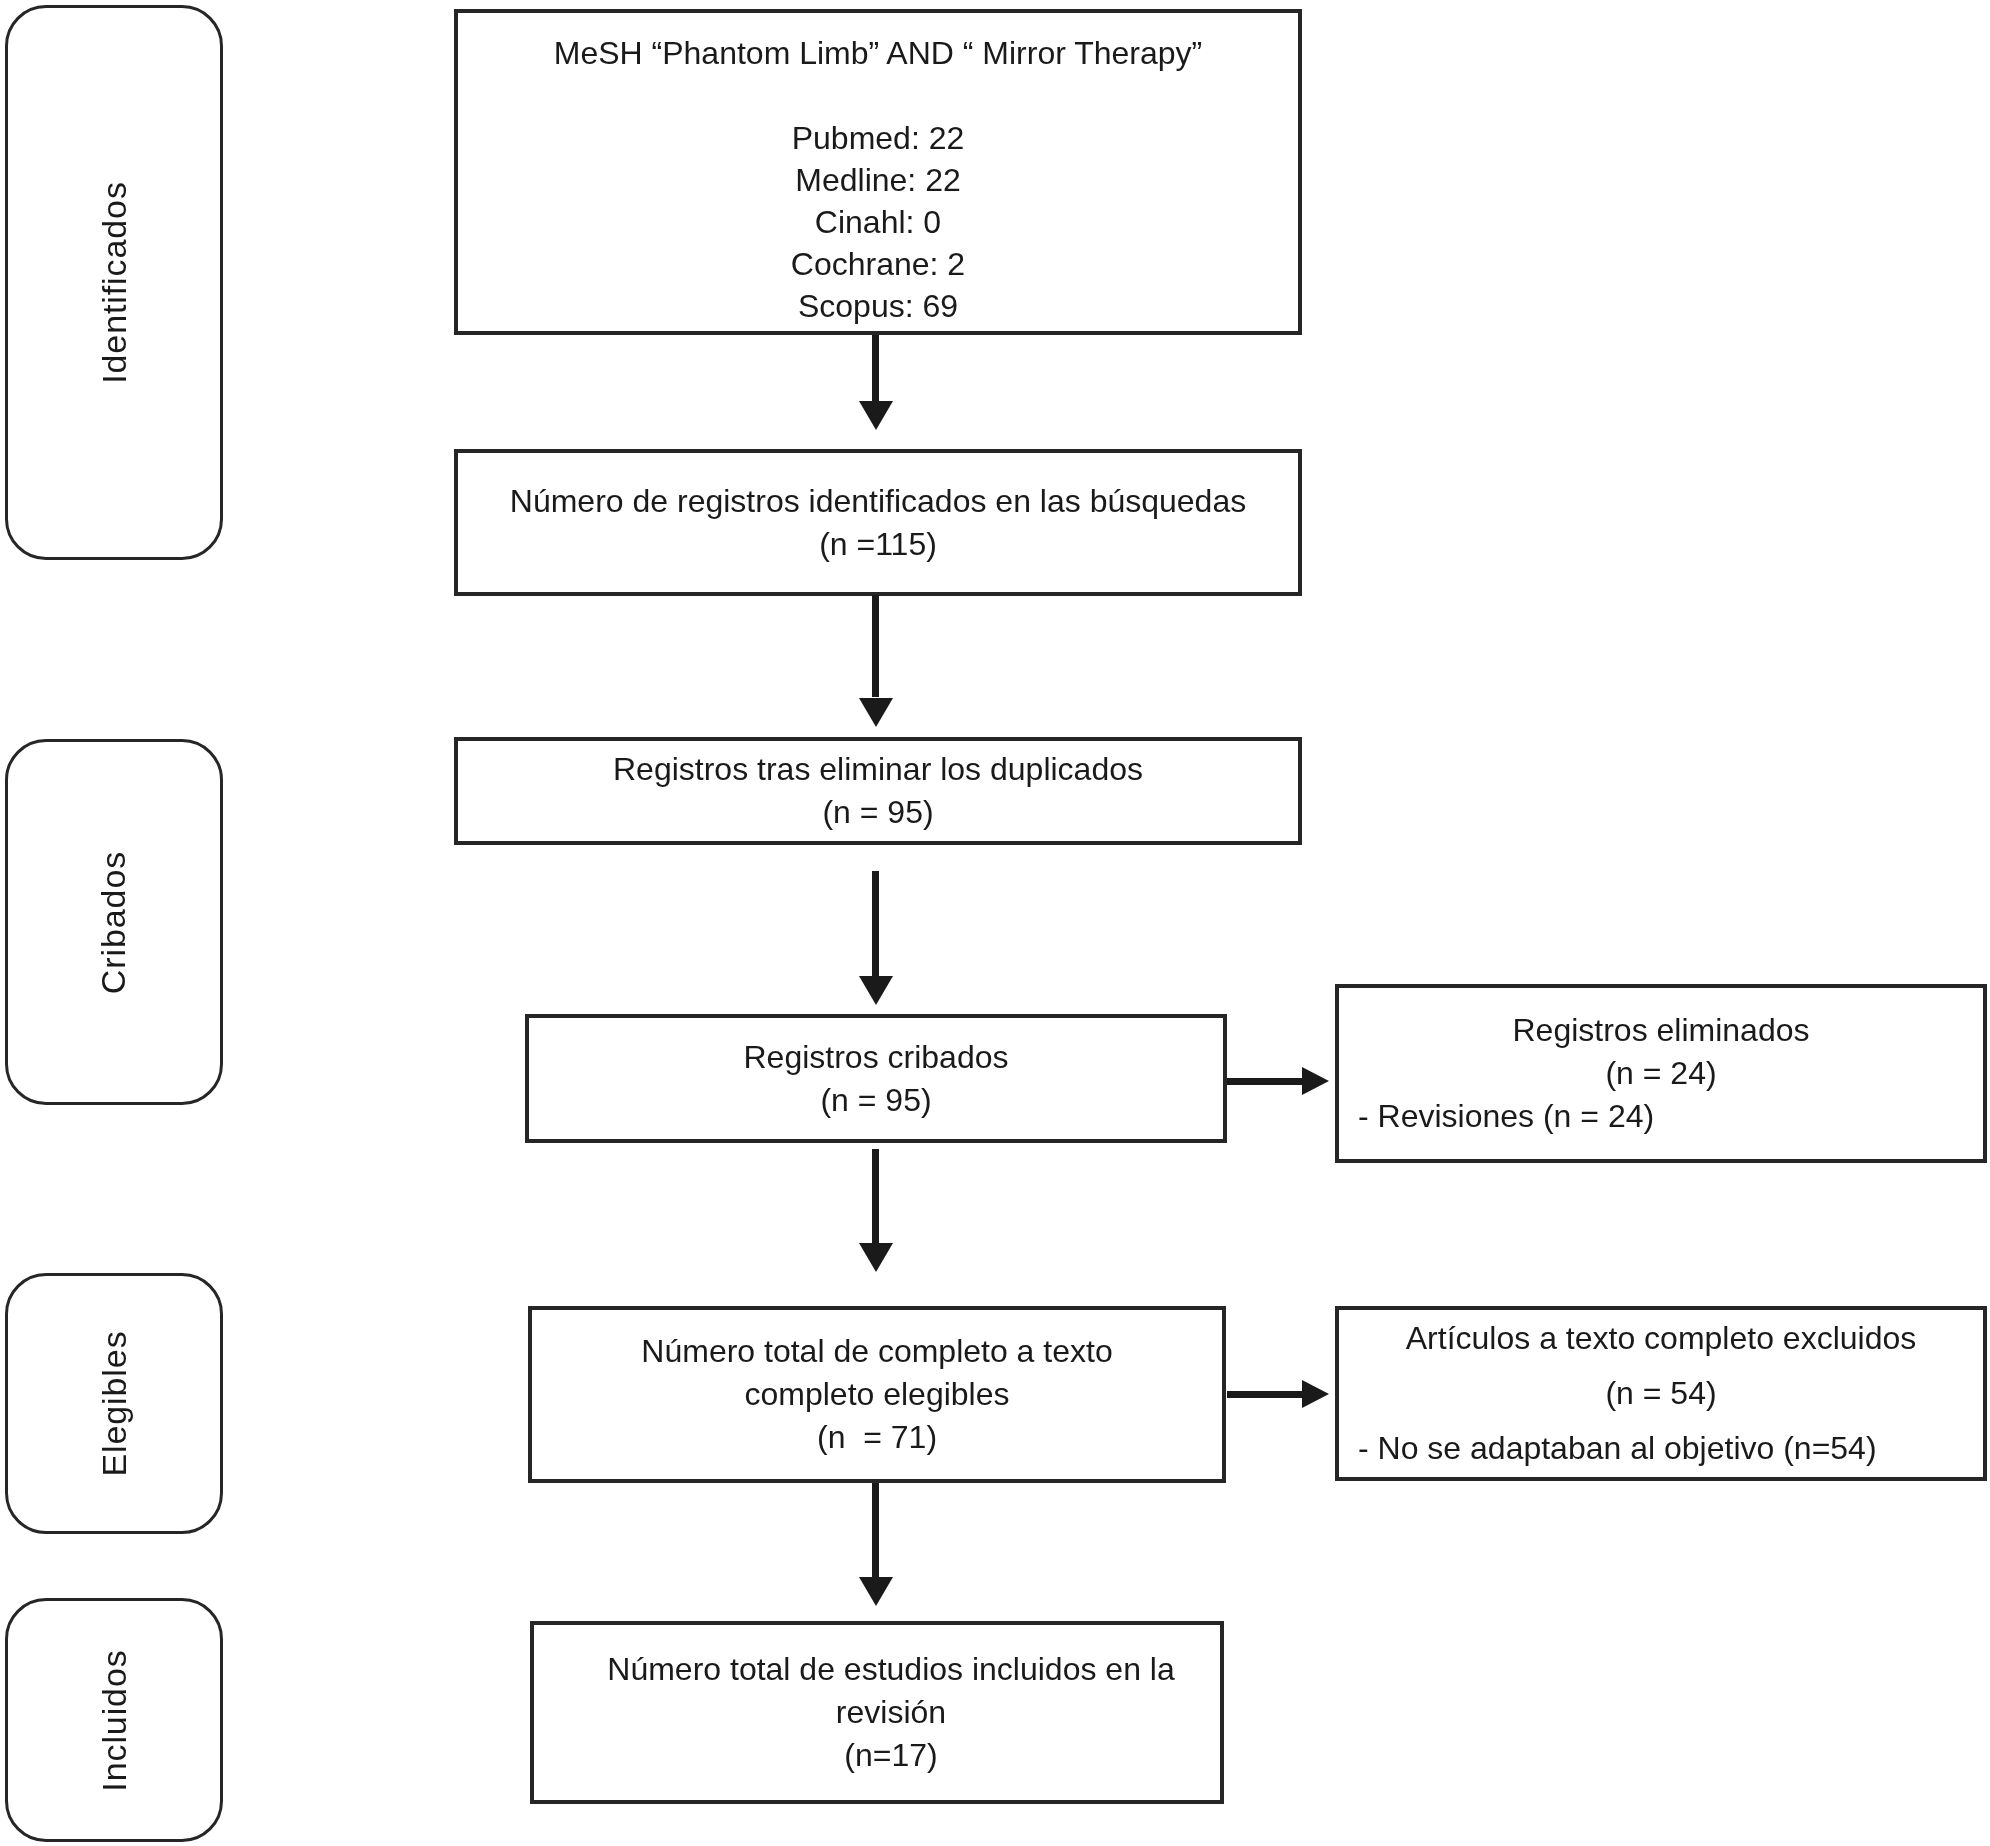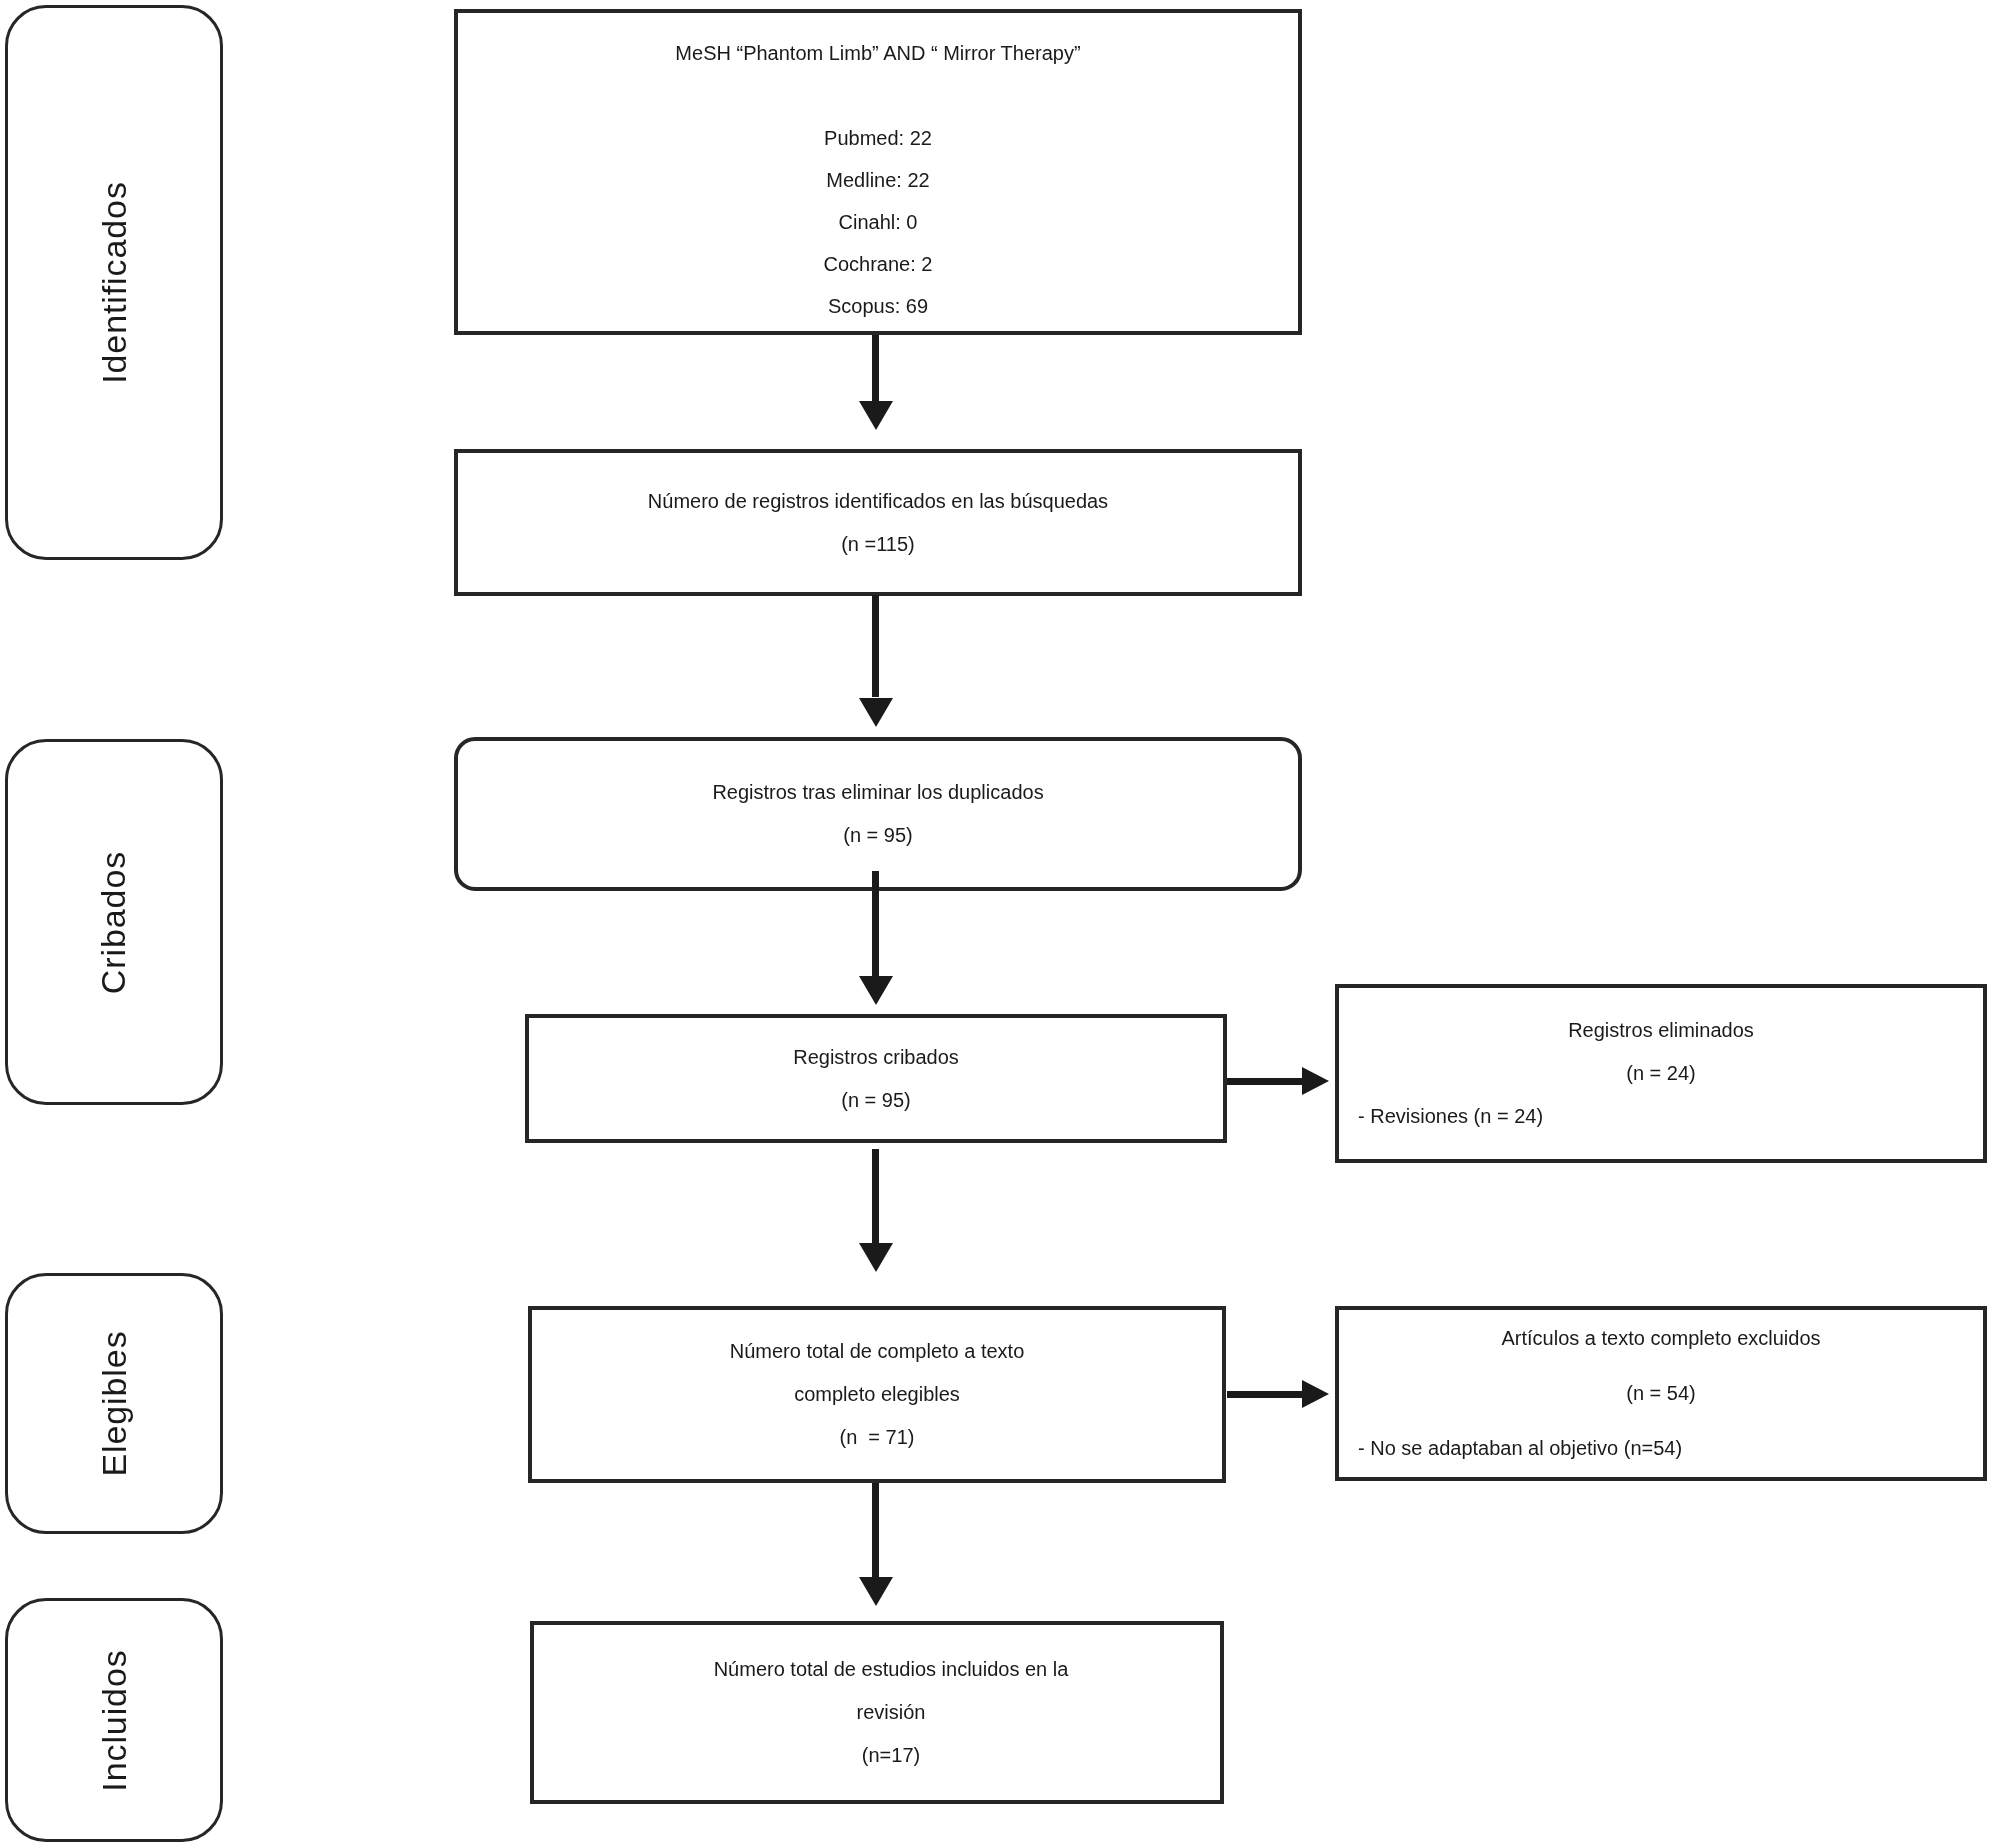--- a/index.html
+++ b/index.html
@@ -16,21 +16,21 @@
   .box {
     position: absolute;
     background: #ffffff;
     border: 4.3px solid #262626;
     box-sizing: border-box;
     display: flex;
     flex-direction: column;
     justify-content: center;
     align-items: center;
     text-align: center;
-    font-size: 20px;
+    font-size: 32px;
     line-height: 43px;
   }
   .box .line { white-space: pre-wrap; width: 100%; }
   .box .note {
     text-align: left;
     padding-left: 19px;
     box-sizing: border-box;
     width: 100%;
     white-space: pre-wrap;
   }
@@ -107,21 +107,21 @@
   <div class="vhead" style="left:859px; top:401px;"></div>
 
   <div class="box" style="left:454px; top:449px; width:848px; height:147px;">
     <div class="line">Número de registros identificados en las búsquedas</div>
     <div class="line">(n =115)</div>
   </div>
 
   <div class="vline" style="left:872px; top:595px; height:102px;"></div>
   <div class="vhead" style="left:859px; top:698px;"></div>
 
-  <div class="box" style="left:454px; top:737px; width:848px; height:154px;border-radius:21px;">
+  <div class="box" style="left:454px; top:737px; width:848px; height:108px;">
     <div class="line">Registros tras eliminar los duplicados</div>
     <div class="line">(n = 95)</div>
   </div>
 
   <div class="vline" style="left:872px; top:871px; height:106px;"></div>
   <div class="vhead" style="left:859px; top:976px;"></div>
 
   <div class="box" style="left:525px; top:1014px; width:702px; height:129px;">
     <div class="line">Registros cribados</div>
     <div class="line">(n = 95)</div>

